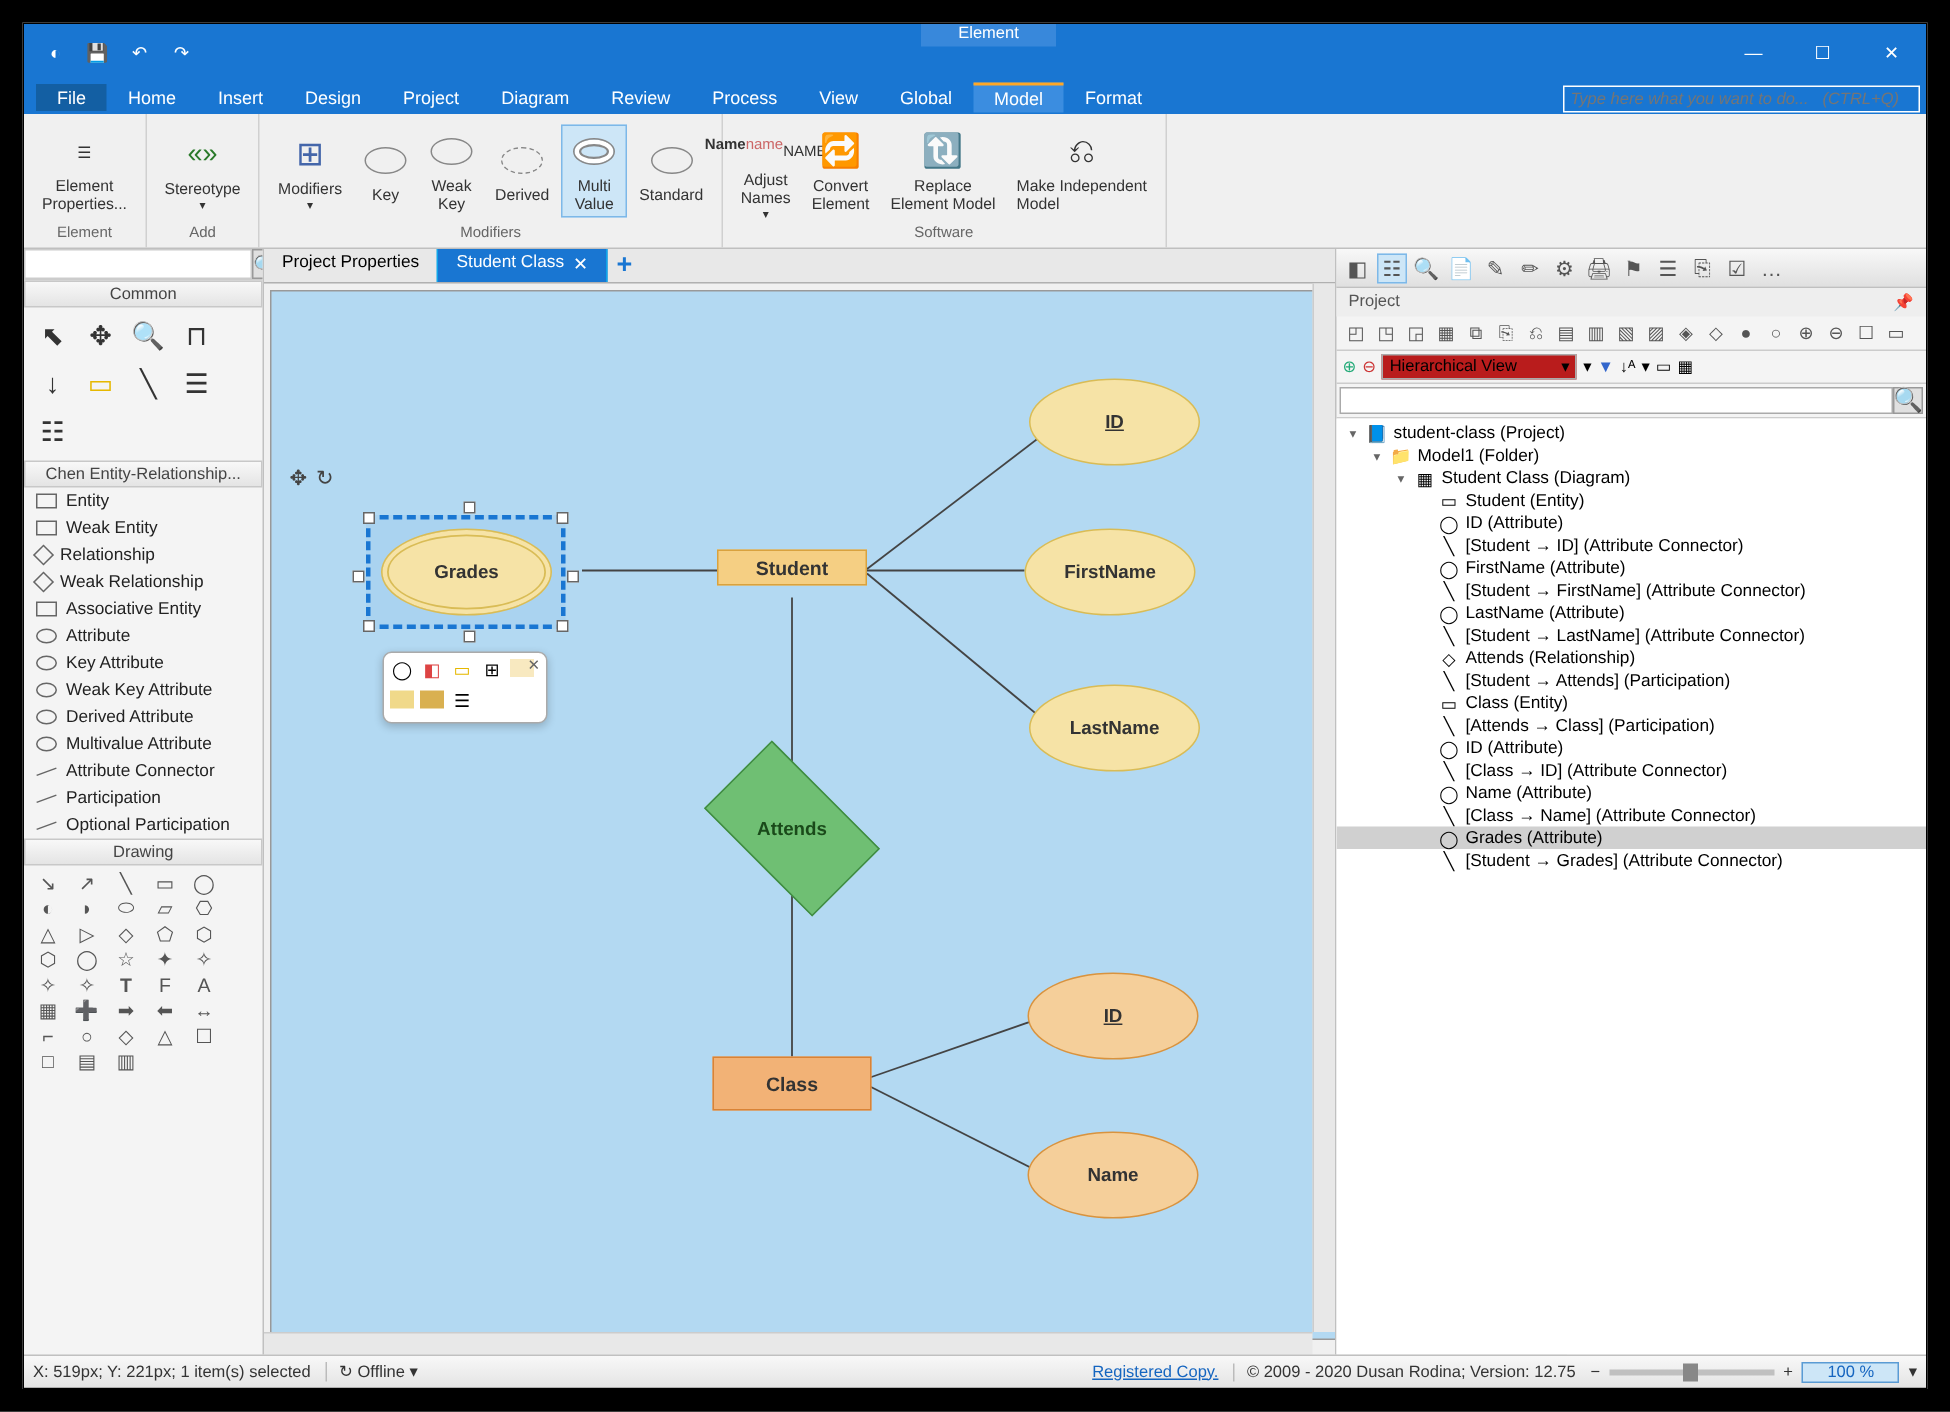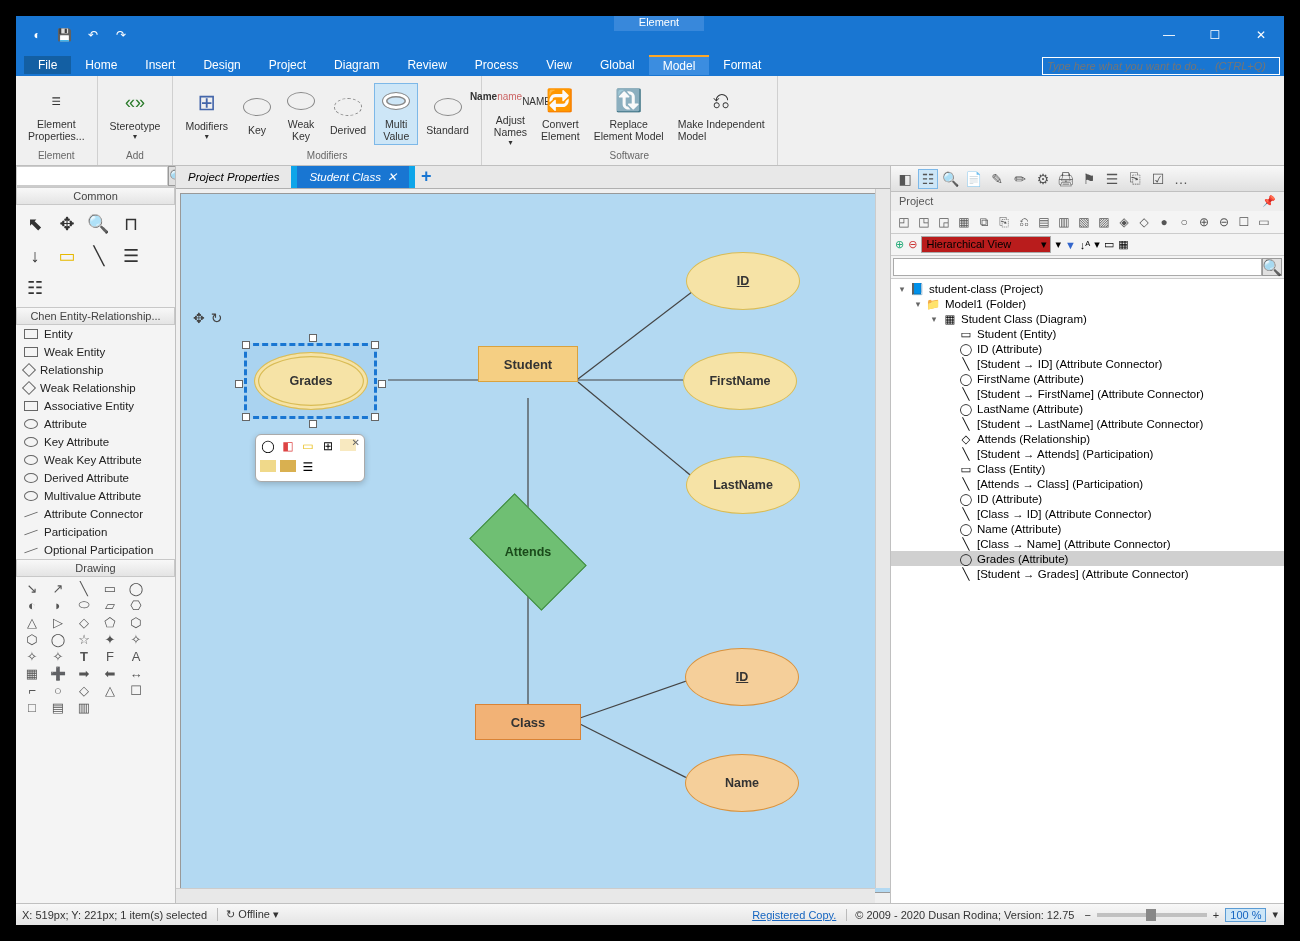--- a/index.html
+++ b/index.html
@@ -47,21 +47,21 @@
   .sb-item .shp { width: 14px; height: 10px; border: 1px solid #666; flex-shrink: 0; }
   .sb-item .shp.oval { border-radius: 50%; width: 14px; height: 10px; }
   .sb-item .shp.diam { width: 10px; height: 10px; transform: rotate(45deg); }
   .sb-item .shp.line { border: none; border-top: 1px solid #666; transform: rotate(-20deg); }
   .sb-draw { display: flex; flex-wrap: wrap; gap: 3px 10px; padding: 4px 8px; }
   .sb-draw span { width: 16px; height: 14px; display: flex; align-items: center; justify-content: center; font-size: 13px; color: #555; }
 
   
   .canvaswrap { position: absolute; left: 160px; top: 150px; right: 394px; bottom: 22px; background: #f0f0f0; }
   .tabs { height: 23px; display: flex; background: #e8e8e8; border-bottom: 1px solid #b0b0b0; }
-  .tab { padding: 3px 12px; font-size: 11.5px; display: flex; align-items: center; gap: 6px; border-right: 6px solid #0ea5e9; font-style: italic; }
+  .tab { padding: 3px 12px; font-size: 11.5px; display: flex; align-items: flex-start; gap: 6px; border-right: 1px solid #0ea5e9; }
   .tab.active { background: #1976d2; color: #fff; }
   .tab .x { font-size: 12px; cursor: pointer; }
   .addtab { padding: 0 6px; color: #1976d2; font-size: 18px; font-weight: bold; }
   .canvas { position: relative; width: 100%; height: calc(100% - 23px); overflow: auto; }
   .canvas-inner { width: 714px; height: 700px; background: #b3d9f2; margin: 4px; border: 1px solid #999; position: relative; }
   .scrollb-v { position: absolute; right: 0; top: 23px; bottom: 15px; width: 15px; background: #e8e8e8; border-left: 1px solid #ccc; }
   .scrollb-h { position: absolute; bottom: 0; left: 0; right: 15px; height: 15px; background: #e8e8e8; border-top: 1px solid #ccc; }
 
   
   .rightpanel { position: absolute; right: 0; top: 150px; width: 394px; bottom: 22px; background: #f4f4f4; border-left: 1px solid #c0c0c0; display: flex; flex-direction: column; }
@@ -83,21 +83,21 @@
   .tn .ic { width: 14px; height: 12px; display: flex; align-items: center; justify-content: center; flex-shrink: 0; }
   .tn.sel { background: #d0d0d0; }
 
   
   .statusbar { position: absolute; bottom: 0; left: 0; right: 0; height: 22px; background: linear-gradient(#f8f8f8,#e4e4e4); border-top: 1px solid #c0c0c0; display: flex; align-items: center; font-size: 11px; color: #333; padding: 0 6px; gap: 10px; }
   .statusbar .sp { border-left: 1px solid #bbb; padding-left: 8px; }
   .statusbar a { color: #1565c0; text-decoration: underline; }
   .zoom { margin-left: auto; display: flex; align-items: center; gap: 6px; }
   .slider { width: 110px; height: 4px; background: #c0c0c0; position: relative; }
   .slider .thumb { position: absolute; left: 49px; top: -4px; width: 10px; height: 12px; background: #888; }
-  .zval { background: #cde6f7; border: 1px solid #5a9bd4; padding: 0 4px; color: #1565c0; text-align: center; }
+  .zval { background: #cde6f7; border: 1px solid #5a9bd4; padding: 0 16px; color: #1565c0; text-align: center; }
 
   
   .entity { position: absolute; background: #f5cf83; border: 1.5px solid #d9a23e; display: flex; align-items: center; justify-content: center; font-size: 13px; font-weight: bold; color: #333; }
   .entity.orange { background: #f2b276; border-color: #d98336; }
   .attr { position: absolute; background: #f6e3a6; border: 1.5px solid #d9bc56; border-radius: 50%; display: flex; align-items: center; justify-content: center; font-size: 12.5px; font-weight: bold; color: #333; }
   .attr.key { text-decoration: underline; }
   .attr.orange { background: #f5cf9a; border-color: #d9933e; }
   .attr.multi { box-shadow: inset 0 0 0 3px #f6e3a6, inset 0 0 0 4.2px #d9bc56; }
   .rel { position: absolute; display: flex; align-items: center; justify-content: center; font-size: 12.5px; font-weight: bold; color: #fff; }
   .rel .diamond { width: 100%; height: 100%; background: #6fbf73; border: 1.5px solid #3f8b42; transform: rotate(45deg); position: absolute; }
@@ -390,21 +390,21 @@
             <div class="handle" style="left:62px;top:-12px"></div>
             <div class="handle" style="right:-5px;top:-5px"></div>
           <div class="handle" style="left:-12px;top:34px"></div>
             <div class="handle" style="right:-12px;top:34px"></div>
           <div class="handle" style="left:-5px;bottom:-5px"></div>
             <div class="handle" style="left:62px;bottom:-12px"></div>
             <div class="handle" style="right:-5px;bottom:-5px"></div>
         </div>
         <div class="attr multi" style="left:73px;top:158px;width:114px;height:58px">Grades</div>
 
-        <div class="entity" style="left:297px;top:152px;width:100px;height:36px">Student</div>
+        <div class="entity" style="left:297px;top:172px;width:100px;height:24px">Student</div>
         <div class="attr key" style="left:505px;top:58px;width:114px;height:58px">ID</div>
         <div class="attr" style="left:502px;top:158px;width:114px;height:58px">FirstName</div>
         <div class="attr" style="left:505px;top:262px;width:114px;height:58px">LastName</div>
 
         <div class="rel" style="left:296px;top:326px;width:102px;height:64px">
             <span class="diamond"></span>
             <span>Attends</span>
           </div>
 
         <div class="entity orange" style="left:294px;top:510px;width:106px;height:36px">Class</div>

